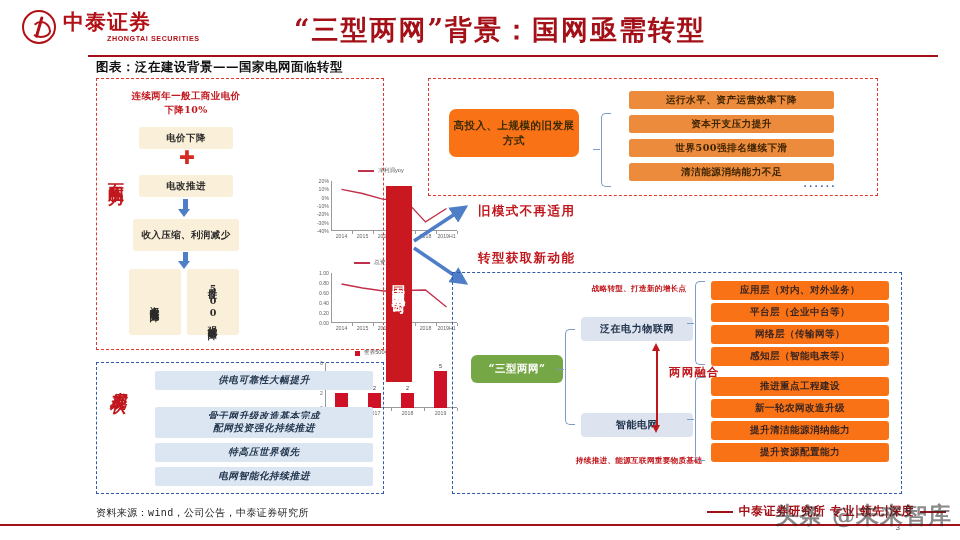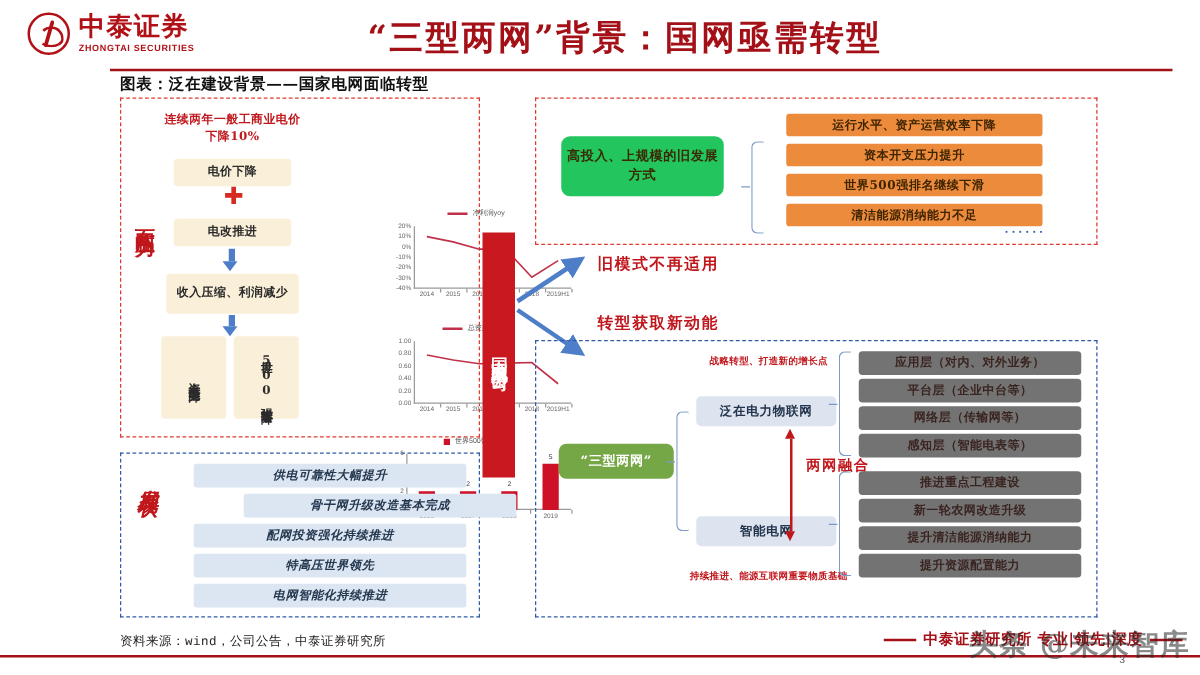--- a/index.html
+++ b/index.html
@@ -21,21 +21,21 @@
     content:""; position:absolute; left:50%; top:4px; width:2.6px; height:22px;
     background:#B11116; transform:translateX(-50%) rotate(16deg); border-radius:2px;
   }
   .logo-mark::after {
     content:""; position:absolute; left:7px; top:9px; width:16px; height:13px;
     border:2.4px solid #B11116; border-radius:50% 50% 50% 50%/60% 60% 40% 40%;
     border-left-color:transparent;
   }
   .logo-text { line-height:1; }
   .logo-cn { font-size:21px; font-weight:bold; color:#B11116; letter-spacing:1px; }
-  .logo-en { font-size:7.2px; font-weight:bold; color:#B11116; letter-spacing:0.55px; margin-top:3px; }
+  .logo-en { font-size:7.2px; font-weight:bold; color:#B11116; letter-spacing:0.55px; margin-top:3px;margin-left:44px; }
 
   .slide-title {
     position:absolute; left:250px; top:12px; width:500px; text-align:center;
     font-family:"DejaVu Serif","Liberation Serif",serif;
     font-size:27px; font-weight:bold; color:#A41017; letter-spacing:2px;
     white-space:nowrap;
   }
   .header-rule {
     position:absolute; left:88px; top:55px; width:850px; height:2px; background:#A41017;
   }
@@ -154,21 +154,21 @@
     font-size:13.5px; font-weight:bold; letter-spacing:3px;
   }
 
   
   .big-arrow { position:absolute; }
 
   
   #panel-old { left:428px; top:78px; width:450px; height:118px; }
   .yellowbox {
     position:absolute; left:20px; top:30px; width:130px; height:48px;
-    background:#22c55e; border-radius:7px; display:flex; align-items:center;
+    background:#f97316; border-radius:7px; display:flex; align-items:center;
     justify-content:center; text-align:center; line-height:1.4;
     font-family:"DejaVu Serif","Liberation Serif",serif;
     font-size:10.5px; font-weight:bold; color:#3a2a05; letter-spacing:0.5px;
   }
   .orangebox {
     position:absolute; left:200px; width:205px; height:18px; background:#EC8B3C;
     border-radius:2.5px; display:flex; align-items:center; justify-content:center;
     font-family:"DejaVu Serif","Liberation Serif",serif;
     font-size:9.6px; font-weight:bold; color:#3d2300; letter-spacing:0.5px;
   }
@@ -186,37 +186,37 @@
 
   
   .mid-caption {
     position:absolute; font-family:"DejaVu Serif","Liberation Serif",serif;
     font-size:12.5px; font-weight:bold; color:#C0171C; letter-spacing:1.4px;
   }
   #cap-old { left:478px; top:203px; }
   #cap-new { left:478px; top:250px; }
 
   
-  #panel-new { left:428px; top:272px; width:450px; height:222px; }
+  #panel-new { left:452px; top:272px; width:450px; height:222px; }
   .greenbox {
     position:absolute; left:18px; top:82px; width:92px; height:28px;
     background:#76A746; border-radius:6px; display:flex; align-items:center;
     justify-content:center; font-family:"DejaVu Serif","Liberation Serif",serif;
     font-size:10.5px; font-weight:bold; color:#fff; letter-spacing:0.5px;
   }
   .bluebox {
     position:absolute; left:128px; width:112px; height:24px; background:#DEE3F0;
     border-radius:4px; display:flex; align-items:center; justify-content:center;
     font-family:"DejaVu Serif","Liberation Serif",serif;
     font-size:10px; font-weight:bold; color:#22344c; letter-spacing:0.6px;
   }
   #bb-iot { top:44px; }
   #bb-grid { top:140px; }
   .pinkbox {
-    position:absolute; left:258px; width:178px; height:19px; background:#737373;
+    position:absolute; left:258px; width:178px; height:19px; background:#f97316;
     border-radius:3px; display:flex; align-items:center; justify-content:center;
     font-family:"DejaVu Serif","Liberation Serif",serif;
     font-size:9.6px; font-weight:bold; color:#3a2420; letter-spacing:0.4px;
   }
   .red-note {
     position:absolute; font-family:"DejaVu Serif","Liberation Serif",serif;
     font-size:7.6px; font-weight:bold; color:#C0171C; text-align:center;
     line-height:1.45; letter-spacing:0.3px;
   }
   #note-strategy { left:122px; top:10px; width:128px; }
@@ -392,21 +392,21 @@
           <div class="mc-barlabel" style="left: 115.5px; top: -0.5px;">5</div>
           <div class="mc-tickmark" style="left: 132px; bottom: -3px;"></div>
         </div>
     </div>
   </div>
 
   <div class="panel panel-blue" id="panel-status">
     <div class="vlabel-red" id="lbl-status">发展现状</div>
     <div id="status-list">
         <div class="statbox" style="top: 8px;">供电可靠性大幅提升</div>
-        <div class="statbox" style="top: 32px; margin-left: 40px;">骨干网升级改造基本完成</div>
+        <div class="statbox" style="top: 44px;">骨干网升级改造基本完成</div>
         <div class="statbox" style="top: 56px;">配网投资强化持续推进</div>
         <div class="statbox" style="top: 80px;">特高压世界领先</div>
         <div class="statbox" style="top: 104px;">电网智能化持续推进</div>
       </div>
   </div>
 
   <div id="sgc-bar">
     <span>国家电网公司</span>
   </div>
 

